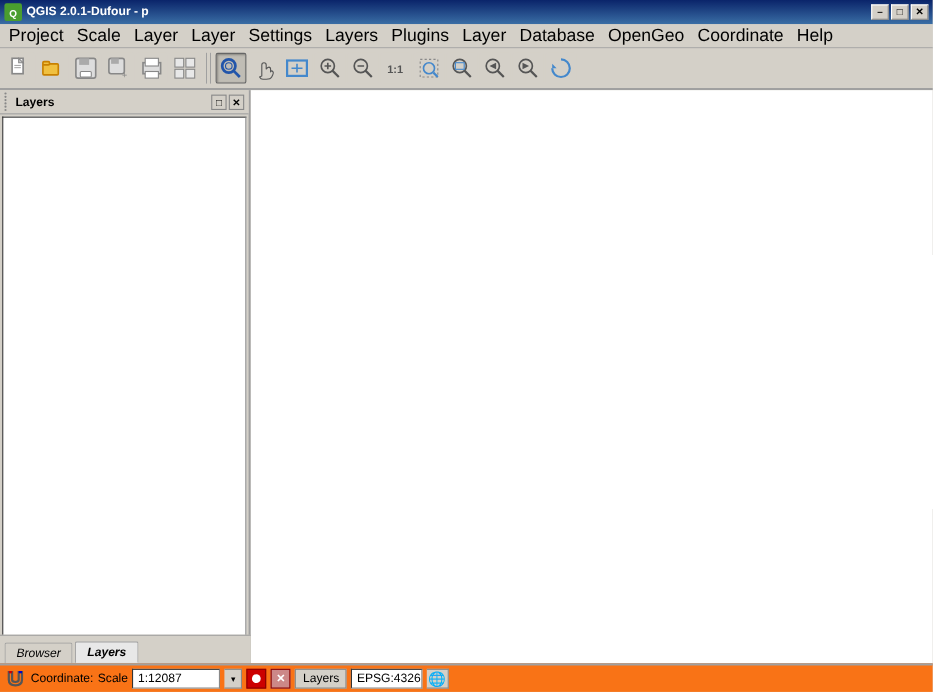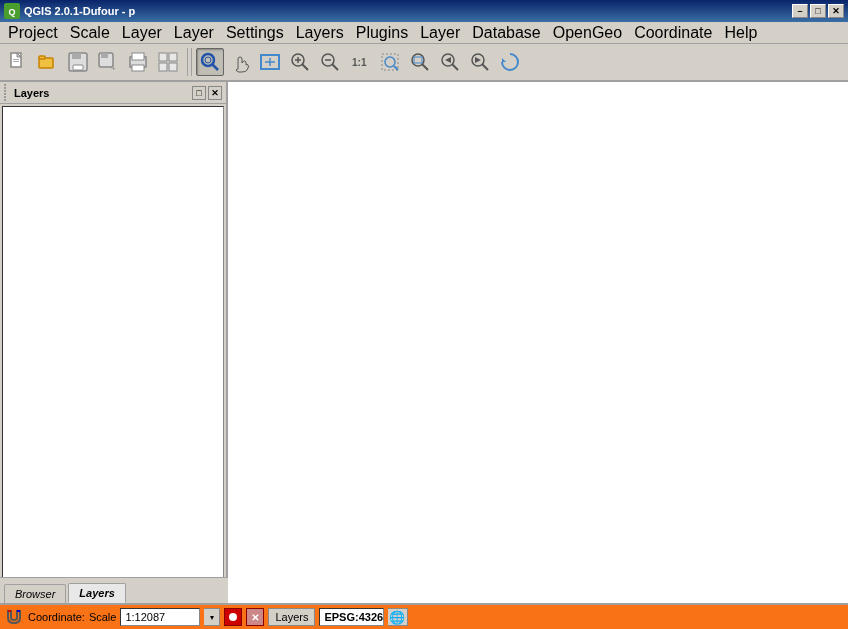--- a/index.html
+++ b/index.html
@@ -306,21 +306,20 @@
     }
     #epsg-field {
       width: 65px;
       height: 18px;
       background: white;
       border: 1px inset #888;
       font-size: 11px;
       padding: 0 4px;
       display: flex;
       align-items: center;
-      font-weight: bold;
     }
     .globe-btn {
       width: 20px;
       height: 18px;
       background: #d4d0c8;
       border: 1px solid #888;
       border-left: none;
       display: flex;
       align-items: center;
       justify-content: center;

